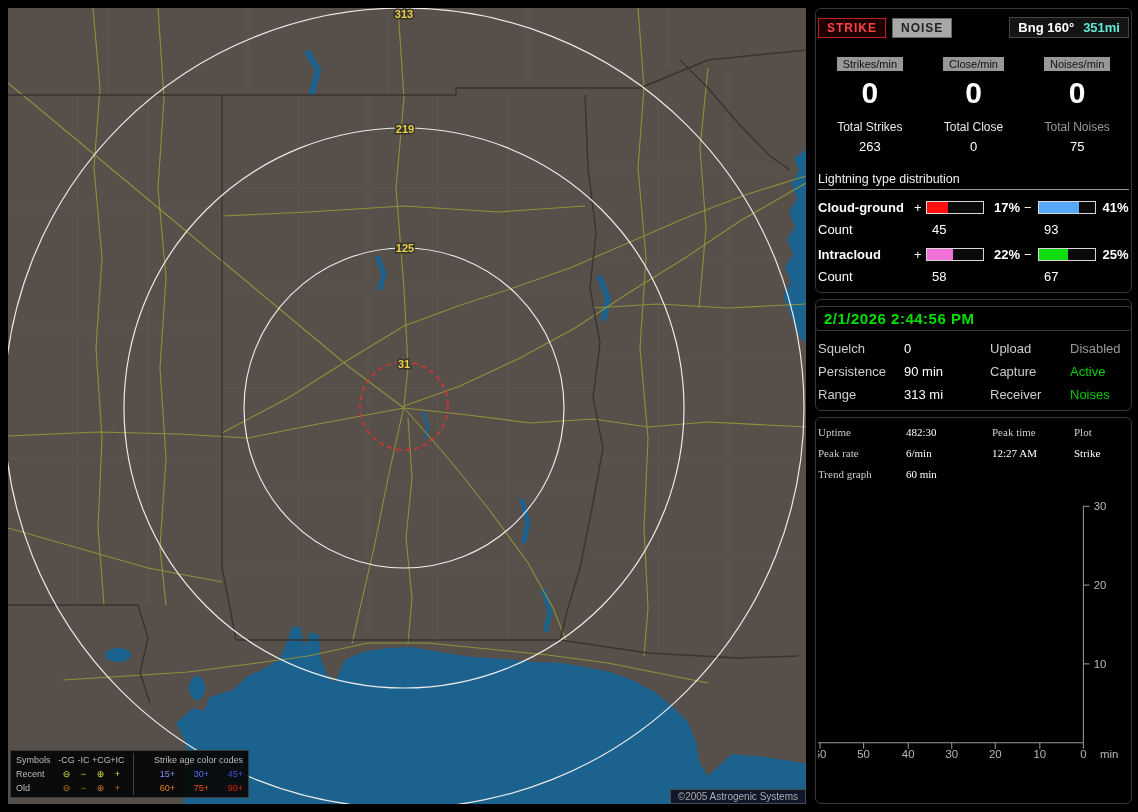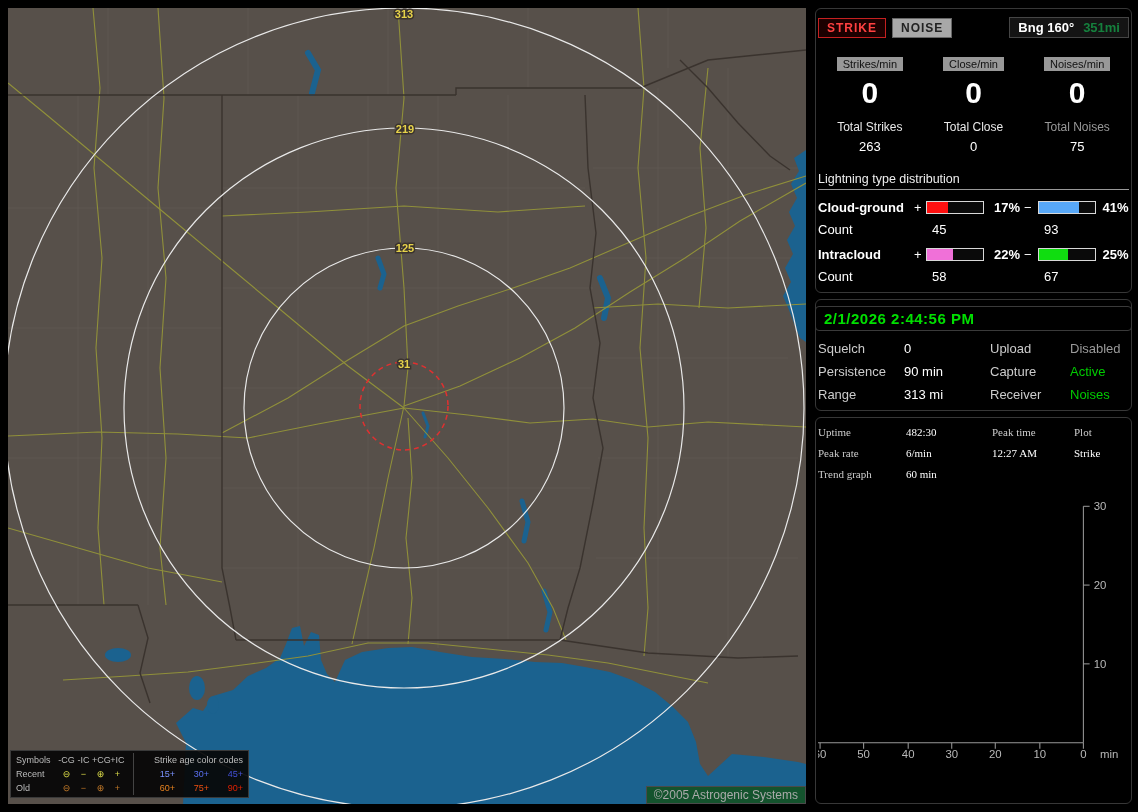--- a/index.html
+++ b/index.html
@@ -9,22 +9,22 @@
   .map-wrap svg{display:block;}
   .ring-label{fill:#e6d24a;font-size:11px;font-weight:bold;text-anchor:middle;
     paint-order:stroke;stroke:#3a332e;stroke-width:3px;font-family:"Liberation Sans",sans-serif;}
   .legend{position:absolute;left:2px;bottom:6px;display:flex;background:rgba(6,6,6,.93);
     border:1px solid #3a3a3a;font-size:9px;line-height:14px;color:#bbb;padding:2px 5px;}
   .legend-left{display:grid;grid-template-columns:42px 17px 17px 17px 17px;text-align:center;}
   .legend-left .rowlbl{text-align:left;}
   .legend-right{display:grid;grid-template-columns:34px 34px 34px;margin-left:7px;border-left:1px solid #444;
     padding-left:7px;text-align:right;}
   .legend-age-header{grid-column:1/4;white-space:nowrap;}
-  .copyright{position:absolute;right:0;bottom:0;background:#14532d;border:1px solid #4a4a4a;
-    color:#aaa;font-size:12px;padding:1px 7px;}
+  .copyright{position:absolute;right:0;bottom:0;background:#0f172a;border:1px solid #4a4a4a;
+    color:#aaa;font-size:10px;padding:1px 7px;}
   
   .panel{position:absolute;left:815px;top:8px;width:317px;height:796px;display:flex;flex-direction:column;
     gap:6px;color:#fff;box-sizing:border-box;}
   .section{border:1px solid #373737;border-radius:6px;padding:8px 2px;box-sizing:border-box;}
   .section3{flex:1;display:flex;flex-direction:column;}
   .top-row{display:flex;align-items:center;}
   .btn-strike{background:#1c0000;border:1px solid #c42020;color:#ff4040;font-weight:bold;font-size:12px;
     padding:2px 8px;letter-spacing:1px;cursor:pointer;font-family:inherit;}
   .btn-noise{background:#a8a8a8;border:1px solid #666;color:#222;font-weight:bold;font-size:12px;
     padding:2px 8px;margin-left:6px;letter-spacing:1px;cursor:pointer;font-family:inherit;}
@@ -164,21 +164,21 @@
 </div>
 
 <div class="panel">
 
   <div class="section">
     <div class="top-row">
       <button class="btn-strike">STRIKE</button>
       <button class="btn-noise">NOISE</button>
       <div class="bearing">
         <span>Bng 160°</span>
-        <span style="color: #15803d;">351mi</span>
+        <span style="color: #5eead4;">351mi</span>
       </div>
     </div>
 
     <div class="counters">
       <div class="counter">
         <span class="counter-badge">Strikes/min</span>
         <div class="counter-value">0</div>
         <div class="total-label">Total Strikes</div>
         <div class="total-value">263</div>
       </div>

